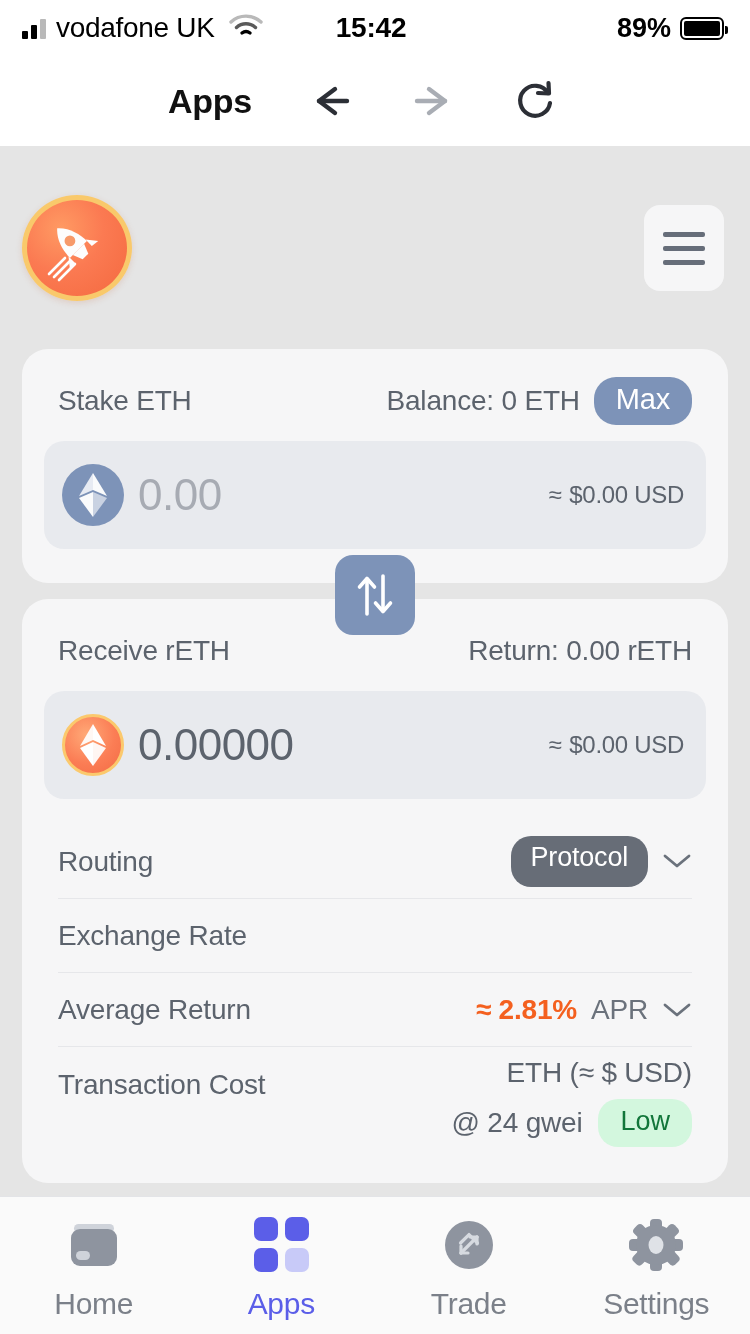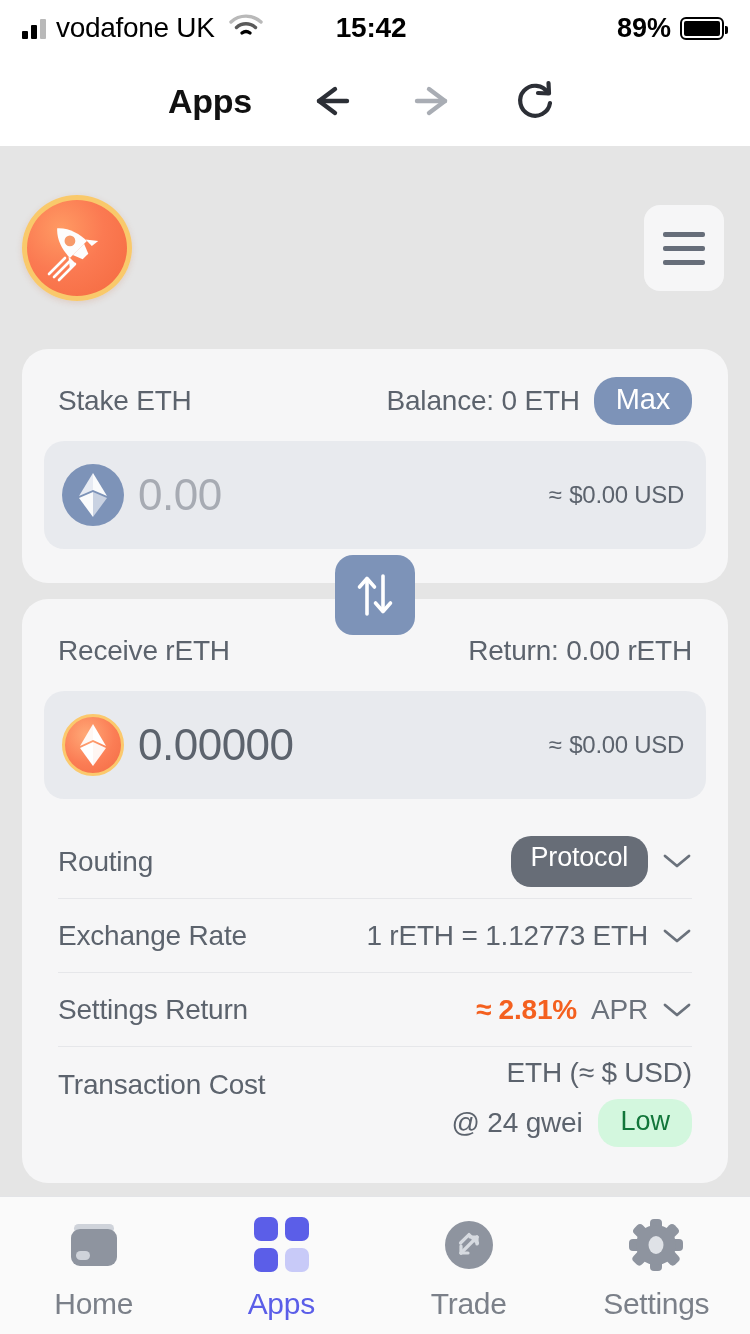--- a/index.html
+++ b/index.html
@@ -335,32 +335,24 @@
             <span class="chev">
               <svg width="30" height="18" viewBox="0 0 30 18">
                   <path d="M3 4 L15 14 L27 4" stroke="#6b727c" stroke-width="2.8" fill="none" stroke-linecap="round" stroke-linejoin="round"></path>
                 </svg>
             </span>
           </span>
         </div>
 
         <div class="drow">
           <span class="drow-key">Exchange Rate</span>
-          <span class="drow-val">
-            <span>1 rETH = 1.12773 ETH</span>
-            <span class="chev">
-              <svg width="30" height="18" viewBox="0 0 30 18">
-                  <path d="M3 4 L15 14 L27 4" stroke="#6b727c" stroke-width="2.8" fill="none" stroke-linecap="round" stroke-linejoin="round"></path>
-                </svg>
-            </span>
-          </span>
         </div>
 
         <div class="drow">
-          <span class="drow-key">Settings Return</span>
+          <span class="drow-key">Average Return</span>
           <span class="drow-val">
             <span class="apr-orange">≈ 2.81%</span>
             <span class="apr-grey">APR</span>
             <span class="chev">
               <svg width="30" height="18" viewBox="0 0 30 18">
                   <path d="M3 4 L15 14 L27 4" stroke="#6b727c" stroke-width="2.8" fill="none" stroke-linecap="round" stroke-linejoin="round"></path>
                 </svg>
             </span>
           </span>
         </div>

